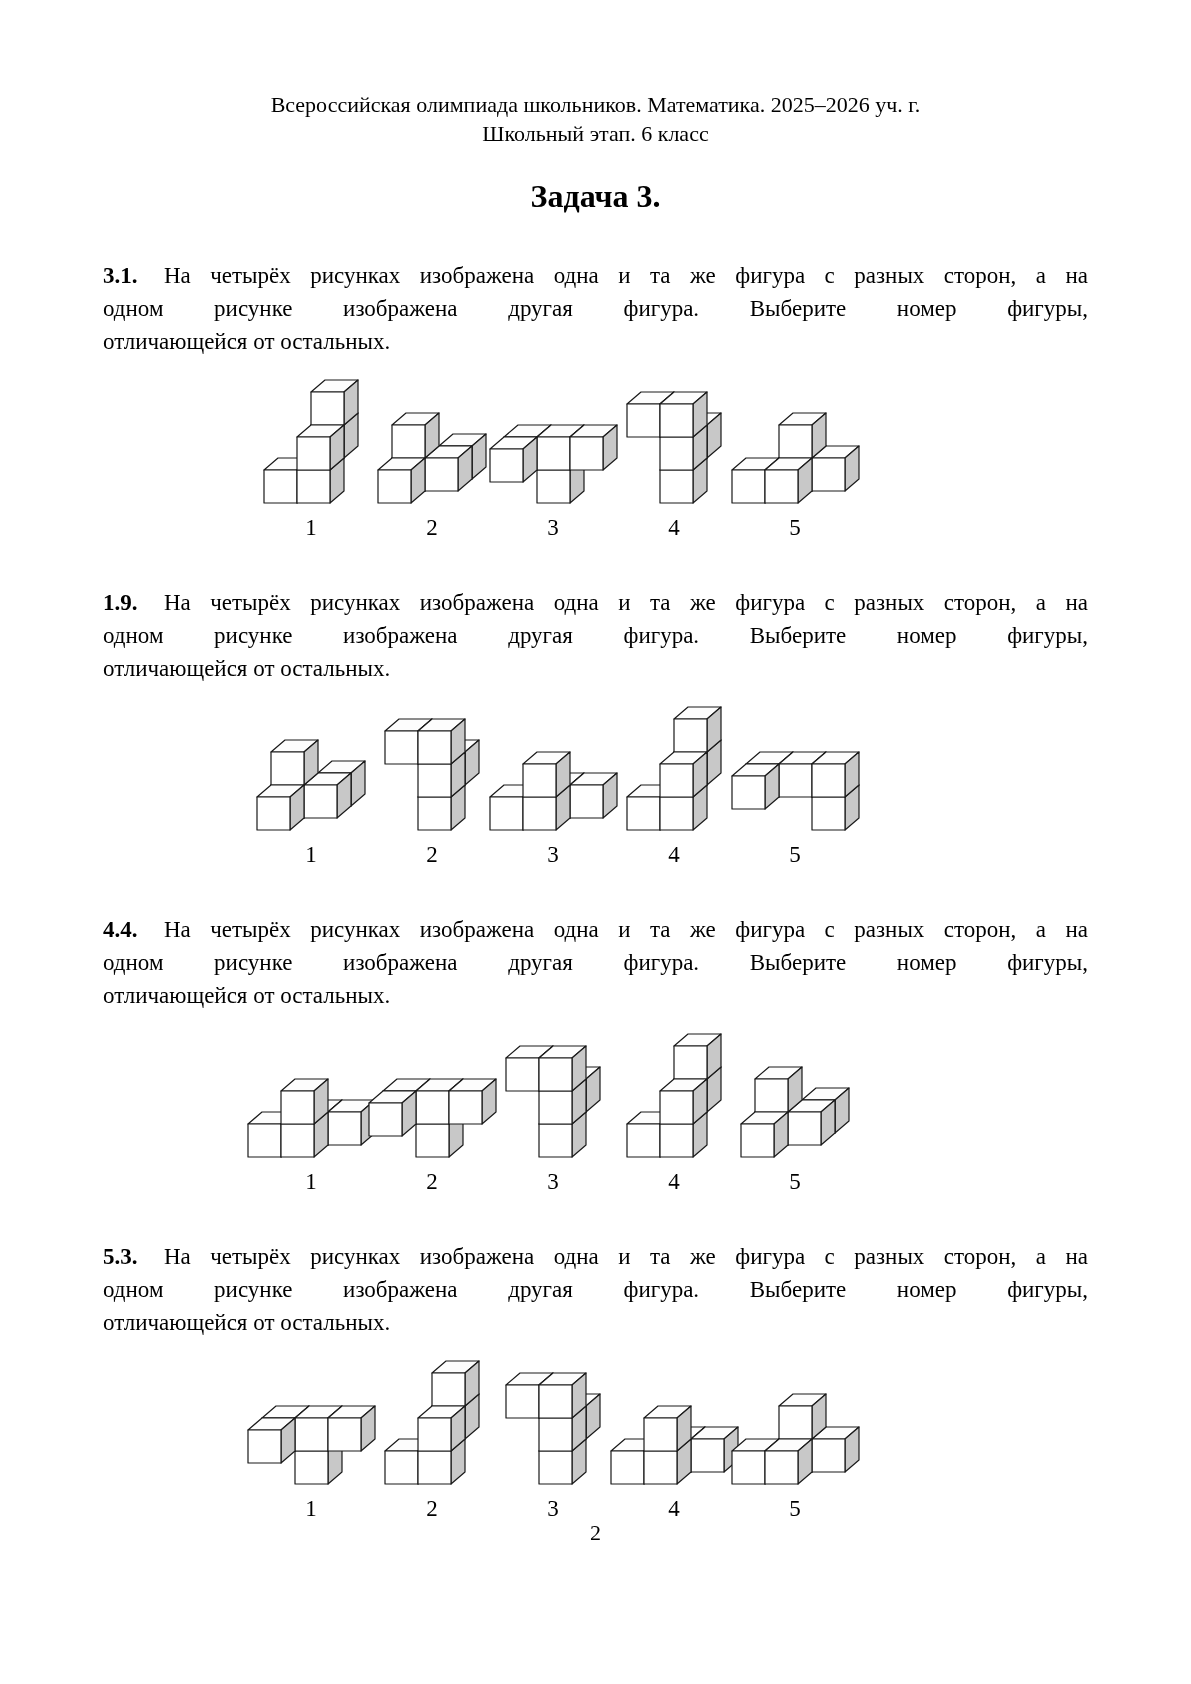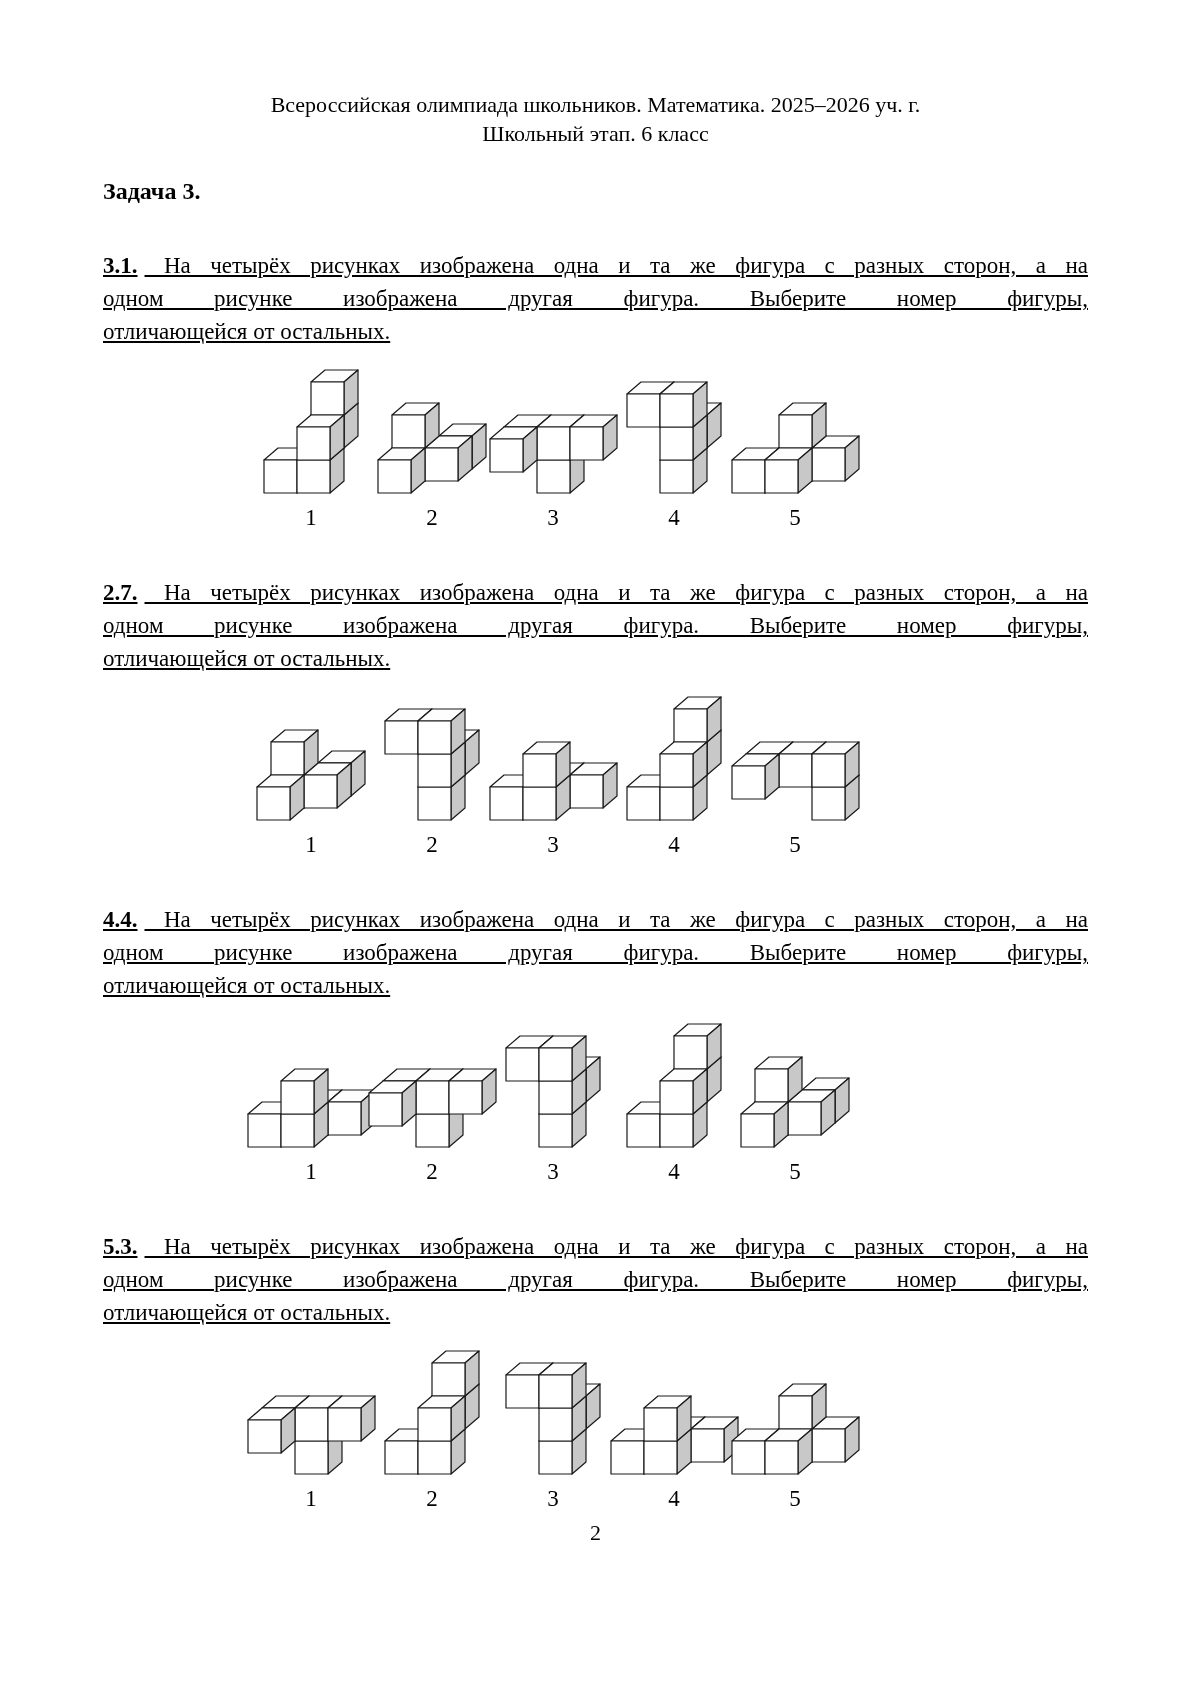--- a/index.html
+++ b/index.html
@@ -5,23 +5,23 @@
   html,body{margin:0;padding:0;background:#ffffff;}
   .page{
     width:1191px;height:1684px;box-sizing:border-box;
     padding:58px 103px 0 103px;position:relative;
     background:#ffffff;color:#000;
     font-family:"Liberation Serif", serif;
     overflow:hidden;
     margin-top:32px;
   }
   .hdr{text-align:center;font-size:22px;line-height:29px;}
-  .task-title{font-weight:bold;font-size:24px;margin-top:30px;}
+  .task-title{font-weight:bold;font-size:32px;margin-top:30px;text-align:center;}
   .para{margin-top:44px;font-size:23px;line-height:33px;}
-  .pl{display:block;text-decoration:underline;}
+  .pl{display:block;}
   .jl{text-align:justify;text-align-last:justify;-moz-text-align-last:justify;}
   .pnum{font-weight:bold;margin-right:7px;}
   .figrow{
     margin:20px 0 0 148px;width:604px;
     display:flex;justify-content:space-between;align-items:flex-end;
     min-height:126px;
   }
   .figcell{width:120px;display:flex;flex-direction:column;align-items:center;justify-content:flex-end;}
   .figlabel{font-size:23px;line-height:29px;margin-top:8px;}
   .pagenum{position:absolute;left:0;right:0;top:1488px;text-align:center;font-size:22px;}
@@ -143,21 +143,21 @@
             <polygon points="66,-33 80,-45 80,-12 66,0" fill="#c8c8c8" stroke="#1a1a1a" stroke-width="1.2" stroke-linejoin="round"></polygon>
             <polygon points="33,-33 66,-33 66,0 33,0" fill="#ffffff" stroke="#1a1a1a" stroke-width="1.2" stroke-linejoin="round"></polygon>
           </svg>
           <div class="figlabel">5</div>
         </div>
       </div>
   </section>
 
   <section>
     <div class="para">
-      <div class="pl jl"><b class="pnum">2.7.</b> <span>На четырёх рисунках изображена одна и та же фигура с разных сторон, а на</span></div>
+      <div class="pl jl"><b class="pnum">1.9.</b> <span>На четырёх рисунках изображена одна и та же фигура с разных сторон, а на</span></div>
       <div class="pl jl">одном рисунке изображена другая фигура. Выберите номер фигуры,</div>
       <div class="pl">отличающейся от остальных.</div>
     </div>
     <div class="figrow">
         <div class="figcell">
           <svg viewBox="-2 -92 112 94" width="112" height="94">
             <polygon points="75,-69 108,-69 94,-57 61,-57" fill="#fdfdfd" stroke="#1a1a1a" stroke-width="1.2" stroke-linejoin="round"></polygon>
             <polygon points="94,-57 108,-69 108,-36 94,-24" fill="#c8c8c8" stroke="#1a1a1a" stroke-width="1.2" stroke-linejoin="round"></polygon>
             <polygon points="61,-57 94,-57 94,-24 61,-24" fill="#ffffff" stroke="#1a1a1a" stroke-width="1.2" stroke-linejoin="round"></polygon>
             <polygon points="28,-57 61,-57 47,-45 14,-45" fill="#fdfdfd" stroke="#1a1a1a" stroke-width="1.2" stroke-linejoin="round"></polygon>

